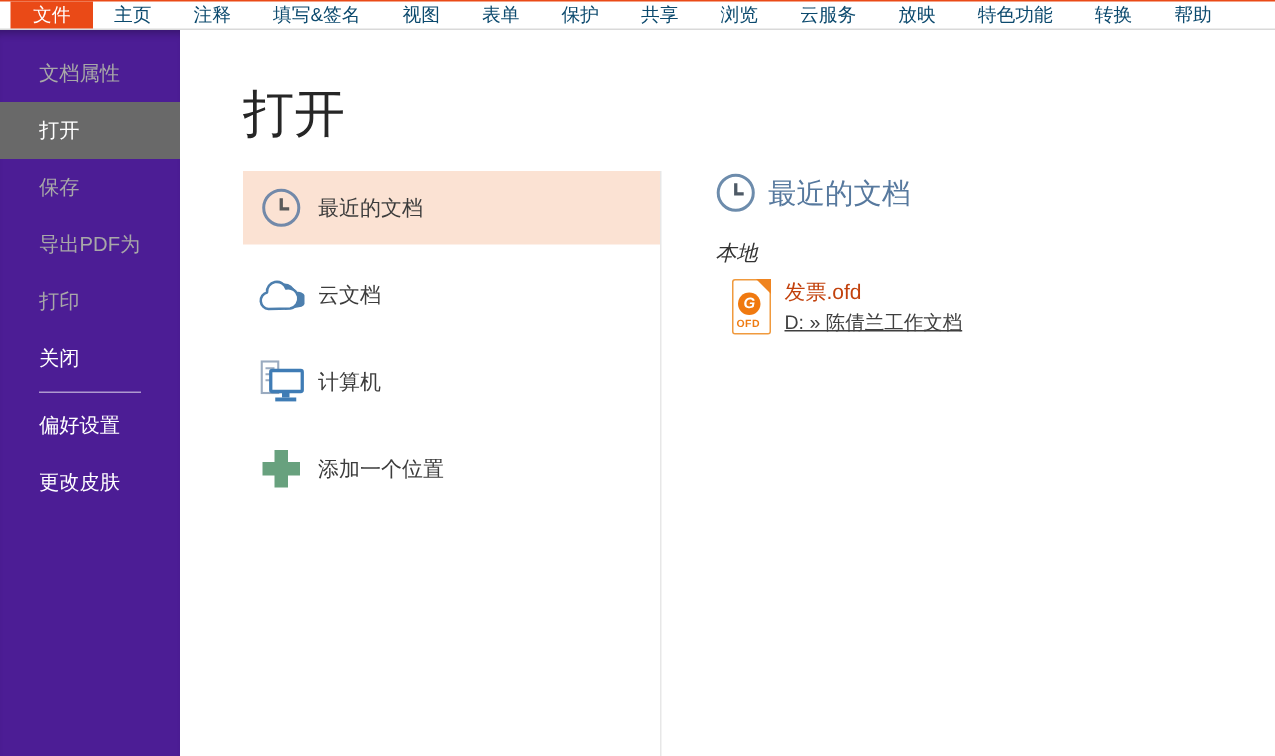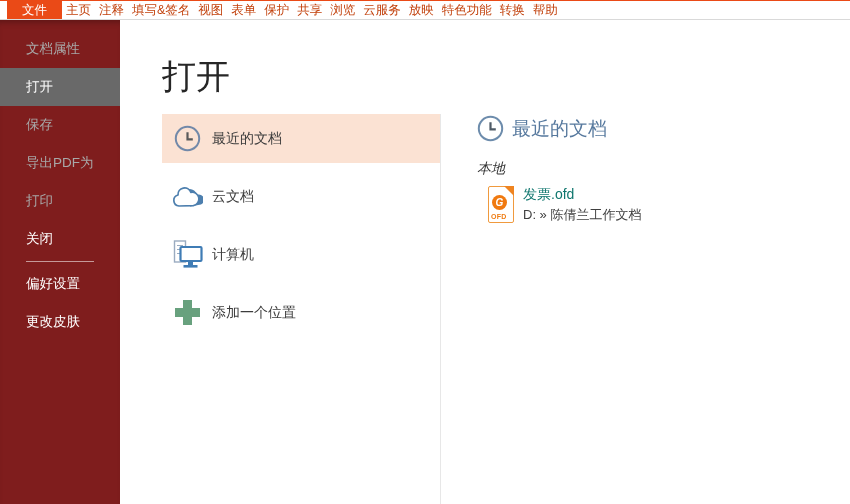--- a/index.html
+++ b/index.html
@@ -10,31 +10,31 @@
     cursor:default; user-select:none;
   }
 
   
   .menubar {
     position:absolute; top:0; left:0; right:0; height:20px;
     background:#fff; border-top:1px solid #ea4a17; border-bottom:1px solid #d9d9d9;
     display:flex; align-items:stretch; padding-left:7px;text-align:center;
   }
   .menu-item {
-    display:flex; align-items:center; padding:0 4px;
-    font-size:12.5px; color:#c2410c; white-space:nowrap;
+    display:flex; align-items:center; padding:0 14px;
+    font-size:12.5px; color:#0c4a6e; white-space:nowrap;
   }
   .menu-item.file-tab { background:#ea4a17; color:#fff; padding:0 15px; }
 
   
   .body-row { position:absolute; top:20px; left:0; right:0; bottom:0; display:flex; }
 
   
   .sidebar {
-    flex:none; width:120px; background:#7f1d1d; padding-top:10px;
+    flex:none; width:120px; background:#4c1d95; padding-top:10px;
     box-shadow: inset 0 6px 6px -4px rgba(0,0,0,0.28);
   }
   .side-item {
     height:38px; line-height:38px; padding-left:26px;
     font-size:13.5px; color:#fff; white-space:nowrap;
   }
   .side-item.disabled { color:#a8a8a8; }
   .side-item.selected { background:#696969; }
   .side-divider { height:1px; background:rgba(255,255,255,0.55); margin:3px 26px; }
 
@@ -61,22 +61,22 @@
 
   
   .recent-panel { position:absolute; left:357px; top:95px; width:350px; }
   .panel-header { display:flex; align-items:center; gap:8px; }
   .panel-title {
     font-family:"DejaVu Serif","Liberation Serif",serif;
     font-size:19px; color:#57799e;
   }
   .group-label { margin-top:18px; font-size:14px; color:#333;font-style:italic; }
   .file-item { margin-top:8px; margin-left:11px; display:flex; gap:9px; align-items:flex-start; }
-  .file-name { font-size:14px; color:#0f766e; line-height:16px; }
-  .file-path { font-size:13px; color:#3f3f3f; margin-top:5px; line-height:15px; }
+  .file-name { font-size:14px; color:#c2410c; line-height:16px; }
+  .file-path { font-size:13px; color:#3f3f3f; margin-top:5px; line-height:15px;text-decoration:underline; }
 
   
   .ofd-icon {
     position:relative; flex:none; width:26px; height:37px;
     border:1px solid #f09a3e; border-radius:2px; background:#fff;
   }
   .ofd-fold {
     position:absolute; top:-1px; right:-1px; width:0; height:0;
     border-top:10px solid #ef8420; border-left:10px solid transparent;
   }

